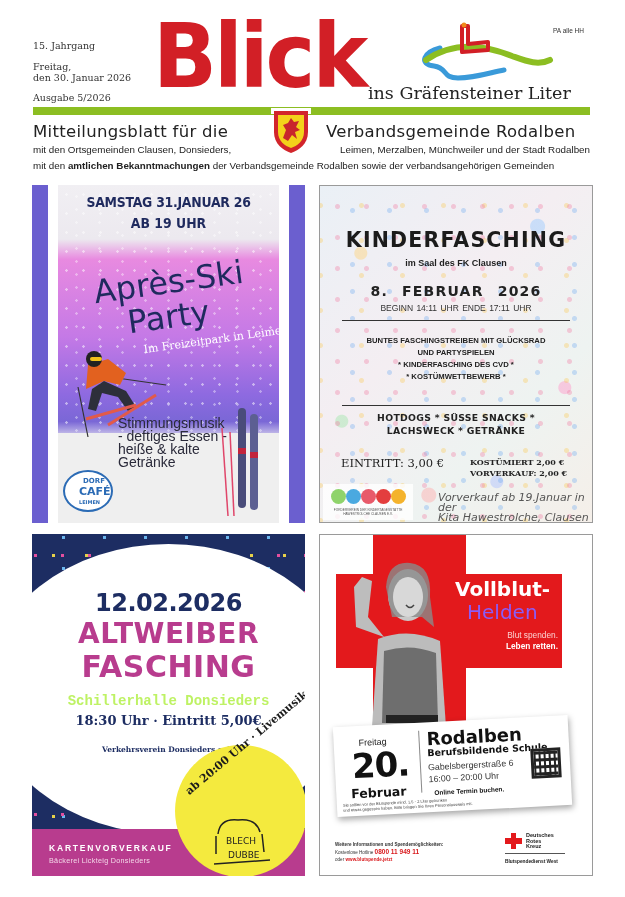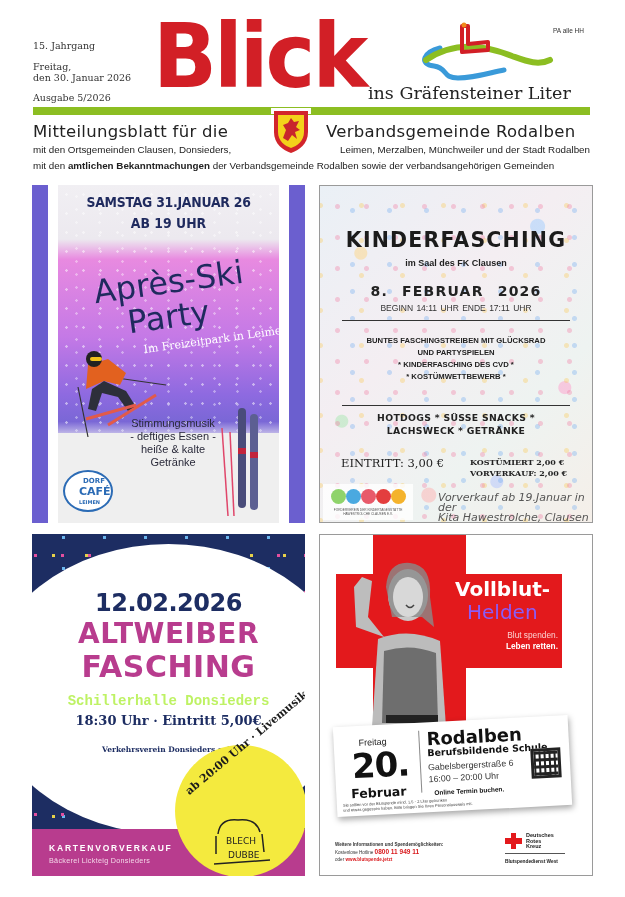--- a/index.html
+++ b/index.html
@@ -32,21 +32,21 @@
   .p1 .sparkle { position: absolute; inset: 0; background-image:
       radial-gradient(circle, rgba(255,255,255,0.9) 1px, transparent 1.5px),
       radial-gradient(circle, rgba(255,255,255,0.7) 1px, transparent 1.5px);
     background-size: 17px 19px, 23px 13px; background-position: 0 0, 7px 5px; opacity: .55; }
   .p1 .date1 { position: absolute; left: 0; width: 221px; top: 9px; text-align: center; font-family: "DejaVu Sans", sans-serif; font-weight: bold; font-size: 14.5px; color: #1f2a5e; letter-spacing: -0.3px; transform: scaleX(0.86); }
   .p1 .date2 { position: absolute; left: 0; width: 221px; top: 30px; text-align: center; font-family: "DejaVu Sans", sans-serif; font-weight: bold; font-size: 14.5px; color: #1f2a5e; transform: scaleX(0.86); }
   .p1 .t1 { position: absolute; left: 0; width: 221px; top: 78px; text-align: center; font-family: "DejaVu Sans", sans-serif; font-size: 32px; color: #1f2a5e; transform: rotate(-8deg); }
   .p1 .t2 { position: absolute; left: 0; width: 221px; top: 113px; text-align: center; font-family: "DejaVu Sans", sans-serif; font-size: 32px; color: #1f2a5e; transform: rotate(-8deg); }
   .p1 .loc { position: absolute; left: 85px; top: 148px; font-family: "DejaVu Serif", serif; font-size: 11px; color: #fff; transform: rotate(-8deg); white-space: nowrap; }
   .p1 .snow { position: absolute; left: 0; top: 248px; width: 221px; height: 90px; background: #efefef; }
-  .p1 .info { position: absolute; left: 60px; width: 110px; top: 232px; text-align: center; font-size: 11px; line-height: 13px; color: #2a2a3a; }
+  .p1 .info { position: absolute; left: 60px; width: 110px; top: 232px; font-size: 14px; line-height: 13px; color: #2a2a3a; }
   .p1 .skier { position: absolute; left: 8px; top: 160px; }
   .p1 .skis { position: absolute; left: 158px; top: 223px; }
   .p1 .cafe { position: absolute; left: 5px; top: 285px; width: 50px; height: 42px; border-radius: 50%; border: 2px solid #2b6bb5; background: #fff; }
   .p1 .cafe span { position: absolute; font-family: "DejaVu Sans", sans-serif; font-weight: bold; color: #2b6bb5; }
 
   
   .p2 { left: 319px; top: 185px; width: 274px; height: 338px; border: 1px solid #9a9a9a; overflow: hidden;
     background:
       radial-gradient(circle at 15% 20%, rgba(255,210,120,.45) 0 6px, transparent 7px),
       radial-gradient(circle at 80% 12%, rgba(150,200,255,.45) 0 7px, transparent 8px),

